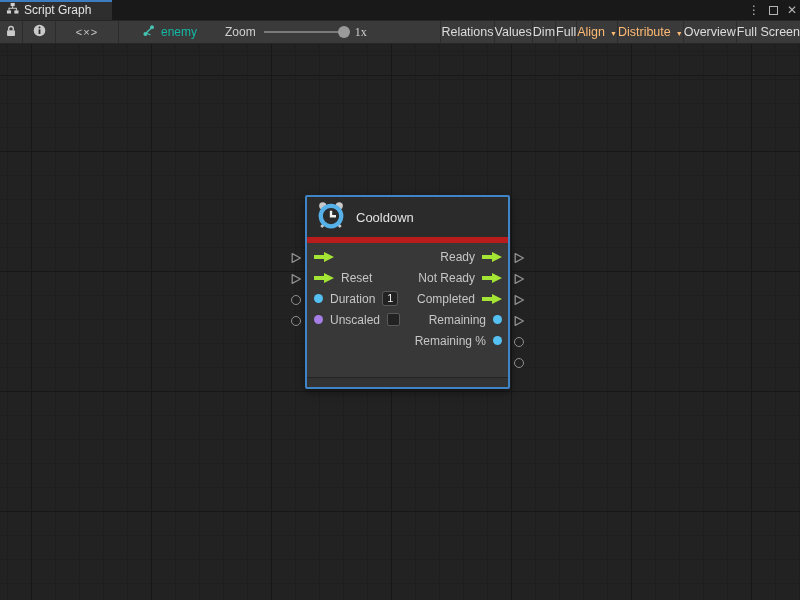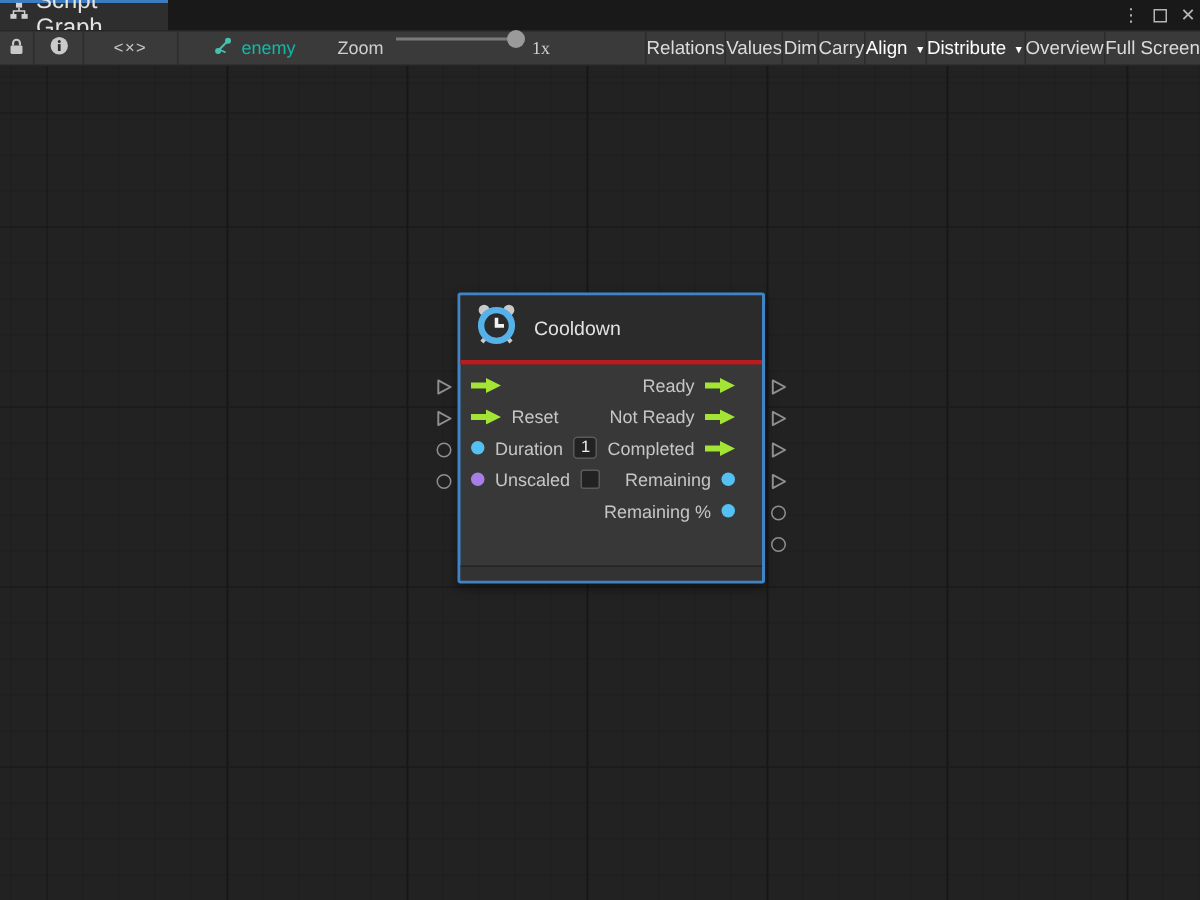--- a/index.html
+++ b/index.html
@@ -7,49 +7,49 @@
   body {
     font-family:"Liberation Sans","DejaVu Sans",sans-serif;
     background:#191919; position:relative; color:#ddd;
     -webkit-font-smoothing:antialiased;
   }
 
   
   .tabbar { height:20px; background:#191919; display:flex; align-items:stretch; position:relative; }
   .tab {
     width:112px; background:#2e2e2e; display:flex; align-items:center; gap:5px;
-    padding-left:6px; font-size:16px; color:#e3e3e3;
+    padding-left:6px; font-size:12px; color:#e3e3e3;
     box-shadow:inset 0 2px 0 #3e7cc1;
   }
   .win-controls { position:absolute; right:3px; top:0; height:20px; display:flex; align-items:center; gap:9px; color:#b5b5b5; }
   .win-controls .menu-dots { font-size:12px; letter-spacing:0; line-height:1; }
   .win-controls .maxbox { width:9px; height:9px; border:1.5px solid #b5b5b5; }
   .win-controls .closex { font-size:12px; line-height:1; }
 
   
   .toolbar {
     position:absolute; top:20px; left:0; right:0; height:24px;
     background:#3a3a3a; border-top:1px solid #262626; border-bottom:1px solid #262626;
     display:flex; align-items:center; font-size:12px; color:#d6d6d6;
   }
   .tool-icon-btn { height:100%; display:flex; align-items:center; justify-content:center; border-right:1px solid #2c2c2c; }
   .tool-icon-btn.lock { width:23px; }
   .tool-icon-btn.info { width:33px; }
   .tool-icon-btn.code { width:63px; color:#c9c9c9; letter-spacing:1px; font-size:11px; }
   .graph-crumb { display:flex; align-items:center; gap:6px; margin-left:22px; color:#14b8a6; }
-  .zoom-wrap { display:flex; align-items:flex-start; margin-left:28px; color:#cfcfcf; }
+  .zoom-wrap { display:flex; align-items:center; margin-left:28px; color:#cfcfcf; }
   .zoom-track { width:85px; height:2px; background:#7a7a7a; margin:0 4px 0 8px; position:relative; }
   .zoom-handle { position:absolute; right:-1px; top:-5px; width:12px; height:12px; border-radius:50%; background:#9a9a9a; }
   .zoom-val { margin-left:2px;font-family:Liberation Serif, serif; }
   .tb-group { margin-left:auto; height:100%; display:flex; align-items:stretch; }
   .tb-btn {
     display:flex; align-items:center; gap:5px; padding:0 0;
     border-left:1px solid #2c2c2c; font-size:12.5px; color:#dcdcdc; white-space:nowrap;
   }
-  .tb-btn.disabled { color:#ffffff; }
+  .tb-btn.disabled { color:#fdba74; }
   .tb-btn .dd { font-size:7px; line-height:1; transform:translateY(1px); }
 
   
   .canvas {
     position:absolute; top:44px; left:0; right:0; bottom:0;
     background-color:#222222;
     background-image:
       repeating-linear-gradient(to right, #171717 0, #171717 1px, transparent 1px, transparent 120px),
       repeating-linear-gradient(to bottom, #171717 0, #171717 1px, transparent 1px, transparent 120px),
       repeating-linear-gradient(to right, #1e1e1e 0, #1e1e1e 1px, transparent 1px, transparent 24px),
@@ -57,29 +57,29 @@
     background-position: 31px 0, 0 107px, 7px 0, 0 11px;
   }
 
   
   .node {
     position:absolute; left:305px; top:151px; width:205px; height:194px;
     border:2px solid #4084c8; border-radius:2px; background:#383838;
     box-shadow:0 3px 8px rgba(0,0,0,.45);
   }
   .node-header {
-    height:46px; background:#2b2b2b; border-bottom:3px solid #b91c1c;
+    height:46px; background:#2b2b2b; border-bottom:6px solid #b91c1c;
     display:flex; align-items:center; gap:10px; padding-left:9px;
   }
   .node-title { font-size:13px; color:#e2e2e2; }
   .node-ports { display:flex; justify-content:space-between; padding:3px 0; }
   .port-col { display:flex; flex-direction:column; }
   .port-row { height:21px; display:flex; align-items:center; gap:7px; font-size:12px; color:#c6c6c6; }
   .port-row.left { padding-left:7px; }
-  .port-row.right { justify-content:flex-end; padding-right:18px; }
+  .port-row.right { justify-content:flex-end; padding-right:6px; }
   .dot { width:9px; height:9px; border-radius:50%; display:inline-block; }
   .value-input {
     min-width:16px; height:15px; padding:0 3px; background:#222; border:1px solid #5a5a5a;
     border-radius:3px; color:#eee; font-size:11px; line-height:13px; text-align:center; display:inline-block;
   }
   .checkbox { width:13px; height:13px; background:#222; border:1px solid #5a5a5a; border-radius:2px; display:inline-block; }
   .node-footer { position:absolute; left:0; right:0; bottom:0; height:10px; background:#333333; border-top:1px solid #242424; }
 
   
   .markers { position:absolute; top:50px; width:14px; display:flex; flex-direction:column; }
@@ -156,21 +156,21 @@
       <div class="tb-btn">
         <span>Relations</span>
       </div>
       <div class="tb-btn">
         <span>Values</span>
       </div>
       <div class="tb-btn">
         <span>Dim</span>
       </div>
       <div class="tb-btn">
-        <span>Carry</span>
+        <span>Full</span>
       </div>
       <div class="tb-btn disabled">
         <span>Align</span>
         <span class="dd">▼</span>
       </div>
       <div class="tb-btn disabled">
         <span>Distribute</span>
         <span class="dd">▼</span>
       </div>
       <div class="tb-btn">

